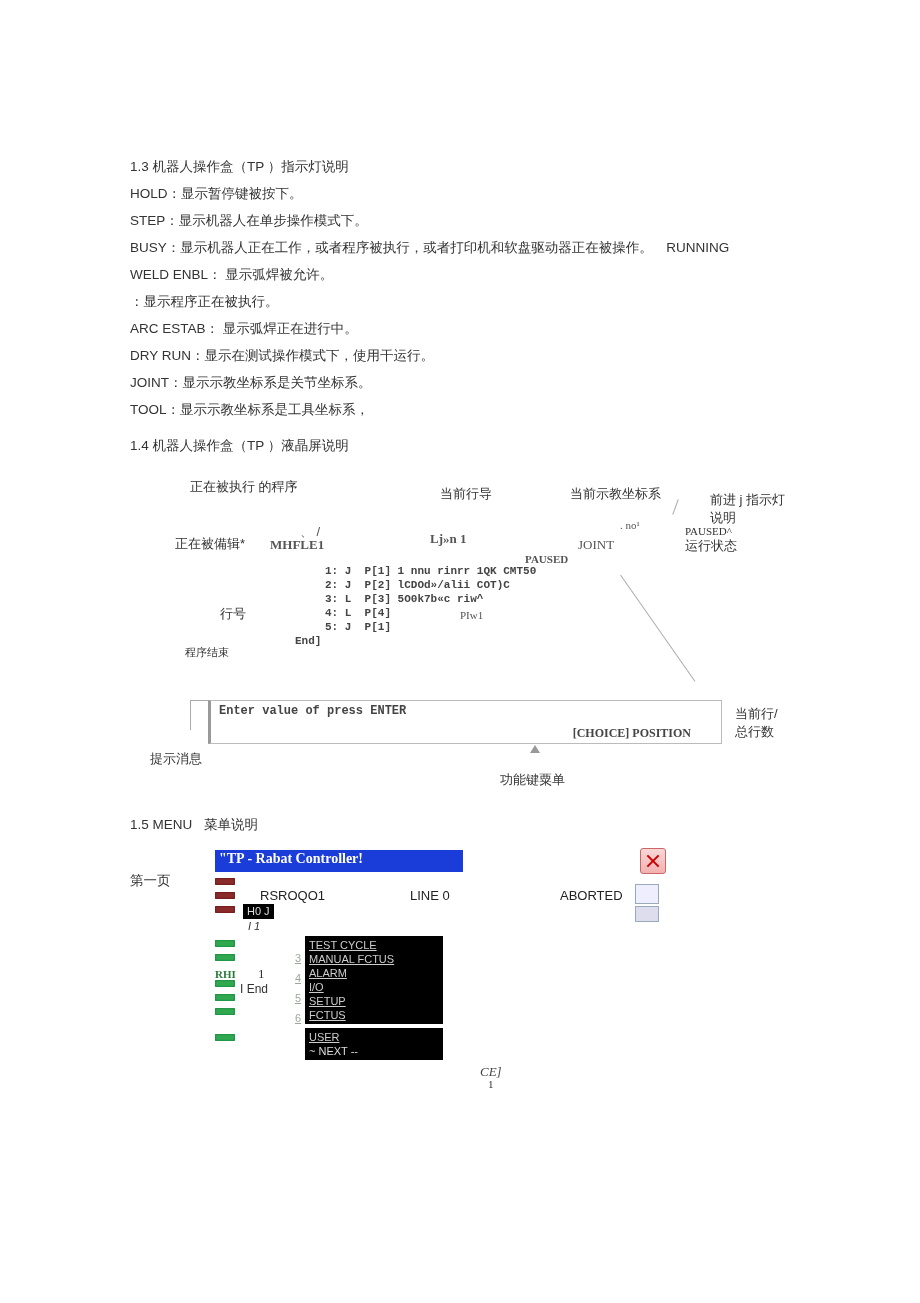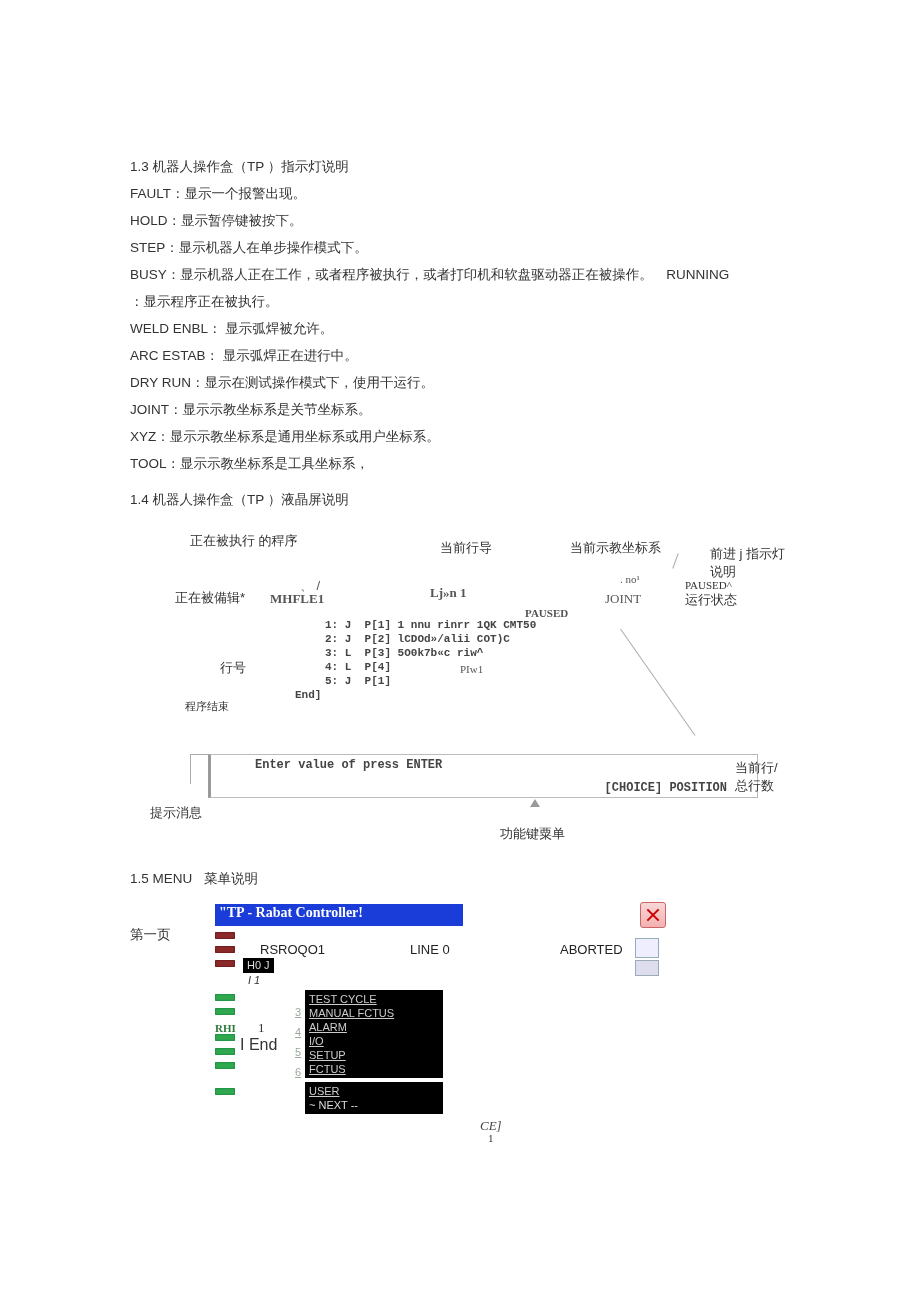--- a/index.html
+++ b/index.html
@@ -93,33 +93,32 @@
 
   .ce { font-family:"Times New Roman", serif; font-style: italic; font-size:13px; color:#444; }
 
   .prompt-box {
     position:absolute;
     left: 78px; top: 225px;
     width: 510px; height: 42px;
     border: 1px solid #bbb;
     border-left: 3px solid #999;
     background: #fff;
-    padding-left: 36px;
   }
   .prompt-text {
     font-family: "Courier New", monospace;
     font-size: 12px;
     font-weight: bold;
     color:#444;
     padding: 3px 8px;
   }
   .choice {
     position:absolute;
     right: 30px; bottom: 2px;
-    font-family: Liberation Mono, monospace;
+    font-family: Liberation Serif, serif;
     font-weight: bold;
     font-size: 12px;
     color:#444;
     text-align:center;
   }
   .arrow-up {
     position:absolute;
     width:0;height:0;
     border-left:5px solid transparent;
     border-right:5px solid transparent;
@@ -130,49 +129,47 @@
     background:#aaa;
   }
   .mono { font-family:"Courier New", monospace; font-weight:bold; color:#444; }
 </style>
 </head>
 <body>
 
 <div class="page">
 
   <div class="sec-title">1.3 机器人操作盒（TP ）指示灯说明</div>
-  <div class="line">FAULT：显示一个报警出现。</div>
   <div class="line">HOLD：显示暂停键被按下。</div>
   <div class="line">STEP：显示机器人在单步操作模式下。</div>
   <div class="line">BUSY：显示机器人正在工作，或者程序被执行，或者打印机和软盘驱动器正在被操作。　RUNNING</div>
+  <div class="line">WELD ENBL：  显示弧焊被允许。</div>
   <div class="line">：显示程序正在被执行。</div>
-  <div class="line">WELD ENBL：  显示弧焊被允许。</div>
   <div class="line">ARC ESTAB：  显示弧焊正在进行中。</div>
   <div class="line">DRY RUN：显示在测试操作模式下，使用干运行。</div>
   <div class="line">JOINT：显示示教坐标系是关节坐标系。</div>
-  <div class="line">XYZ：显示示教坐标系是通用坐标系或用户坐标系。</div>
   <div class="line">TOOL：显示示教坐标系是工具坐标系，</div>
 
   <div class="sec-title" style="margin-top:9px">1.4 机器人操作盒（TP ）液晶屏说明</div>
 
   <div class="diagram">
     <div class="dlabel" style="left:60px; top:4px; width:120px; line-height:1.3">正在被执行 的稈序</div>
     <div class="dlabel" style="left:310px; top:10px">当前行导</div>
     <div class="dlabel" style="left:440px; top:10px">当前示教坐标系</div>
     <div class="dlabel" style="left:580px; top:16px">前进 j 指示灯说明</div>
 
     <div class="dlabel gray" style="left:170px; top:48px">、 /</div>
     <div class="dlabel serif gray small" style="left:490px; top:44px">. no¹</div>
     <div class="dlabel serif small" style="left:555px; top:50px">PAUSED^</div>
     <div class="thin-line" style="left:545px; top:24px; width:1px; height:16px; transform:rotate(20deg)"></div>
 
     <div class="dlabel" style="left:45px; top:60px">正在被備辑*</div>
     <div class="dlabel serif bold gray" style="left:140px; top:62px">MHFLE1</div>
     <div class="dlabel serif bold gray" style="left:300px; top:56px">Lj»n 1</div>
-    <div class="dlabel serif gray" style="left:475px; top:62px">JOINT</div>
+    <div class="dlabel serif gray" style="left:448px; top:62px">JOINT</div>
     <div class="dlabel" style="left:555px; top:62px">运行状态</div>
     <div class="dlabel serif small bold gray" style="left:395px; top:78px">PAUSED</div>
 
     <div class="dlabel mono small bold" style="left:195px; top:90px; white-space:pre">1: J  P[1] 1 nnu rinrr 1QK CMT50</div>
     <div class="dlabel mono small bold" style="left:195px; top:104px; white-space:pre">2: J  P[2] lCDOd»/alii COT)C</div>
     <div class="dlabel mono small bold" style="left:195px; top:118px; white-space:pre">3: L  P[3] 5O0k7b«c riw^</div>
     <div class="dlabel mono small bold" style="left:195px; top:132px; white-space:pre">4: L  P[4]</div>
     <div class="dlabel serif small gray" style="left:330px; top:134px">PIw1</div>
     <div class="dlabel mono small bold" style="left:195px; top:146px; white-space:pre">5: J  P[1]</div>
     <div class="dlabel mono small bold" style="left:165px; top:160px">End]</div>
@@ -221,21 +218,21 @@
     <div class="status-row" style="left:430px; top:38px">ABORTED</div>
 
     <div style="position:absolute; left:505px; top:34px; width:22px; height:18px; border:1px solid #9ab; background:#eef"></div>
     <div style="position:absolute; left:505px; top:56px; width:22px; height:14px; border:1px solid #9ab; background:#dde"></div>
 
     <div class="black-box" style="left:113px; top:54px; line-height:11px">H0 J</div>
     <div class="dlabel small" style="left:118px; top:70px; font-style:italic">I 1</div>
 
     <div class="dlabel bold small" style="left:85px; top:118px; color:#2a7a3a; font-family:'Times New Roman',serif">RHI</div>
     <div class="dlabel serif" style="left:128px; top:116px">1</div>
-    <div class="dlabel" style="left:110px; top:132px; font-size:16px">I End</div>
+    <div class="dlabel" style="left:110px; top:132px; font-size:12px">I End</div>
 
     <div class="black-box" style="left:175px; top:86px; width:130px">
       <div class="u">TEST CYCLE</div>
       <div class="u">MANUAL FCTUS</div>
       <div class="u">ALARM</div>
       <div class="u">I/O</div>
       <div class="u">SETUP</div>
       <div class="u">FCTUS</div>
     </div>
     <div class="num-col" style="left:165px; top:102px">3</div>

